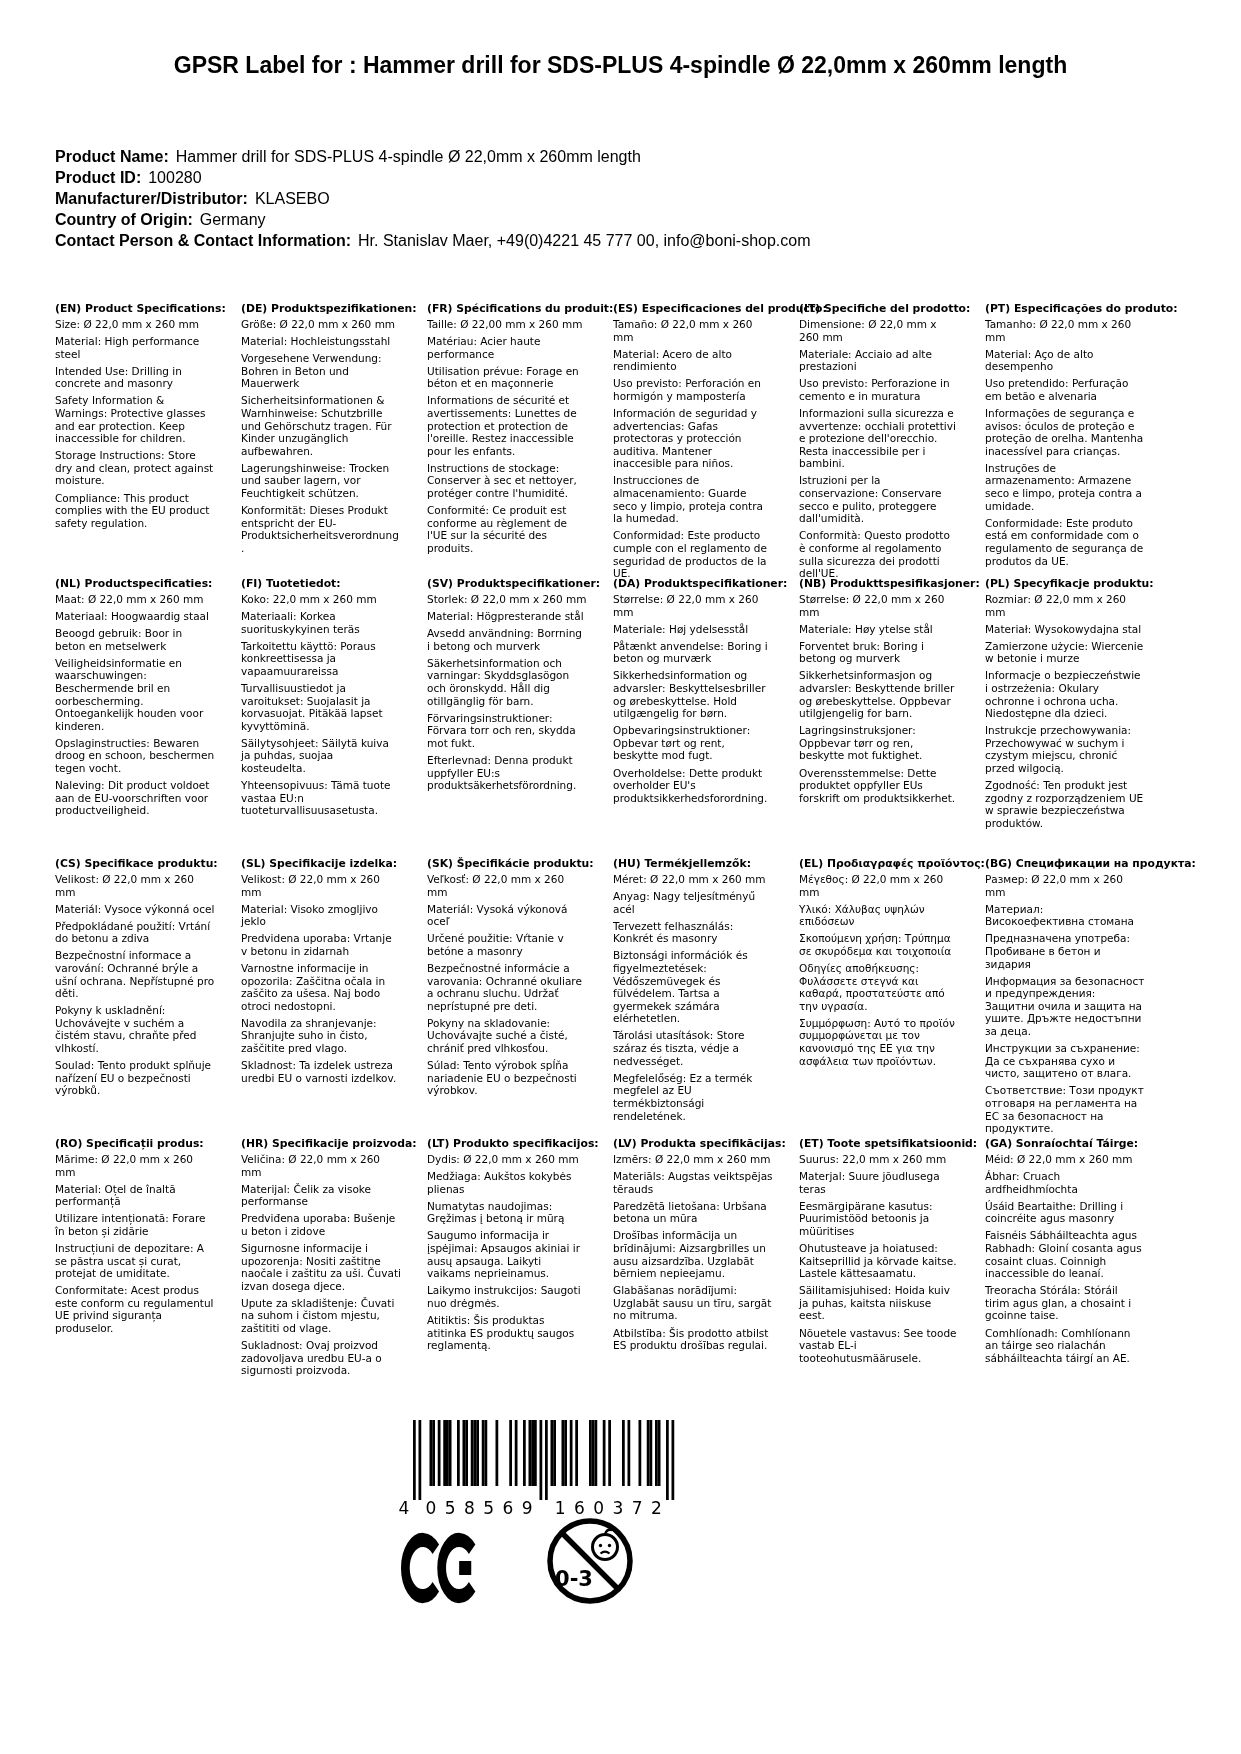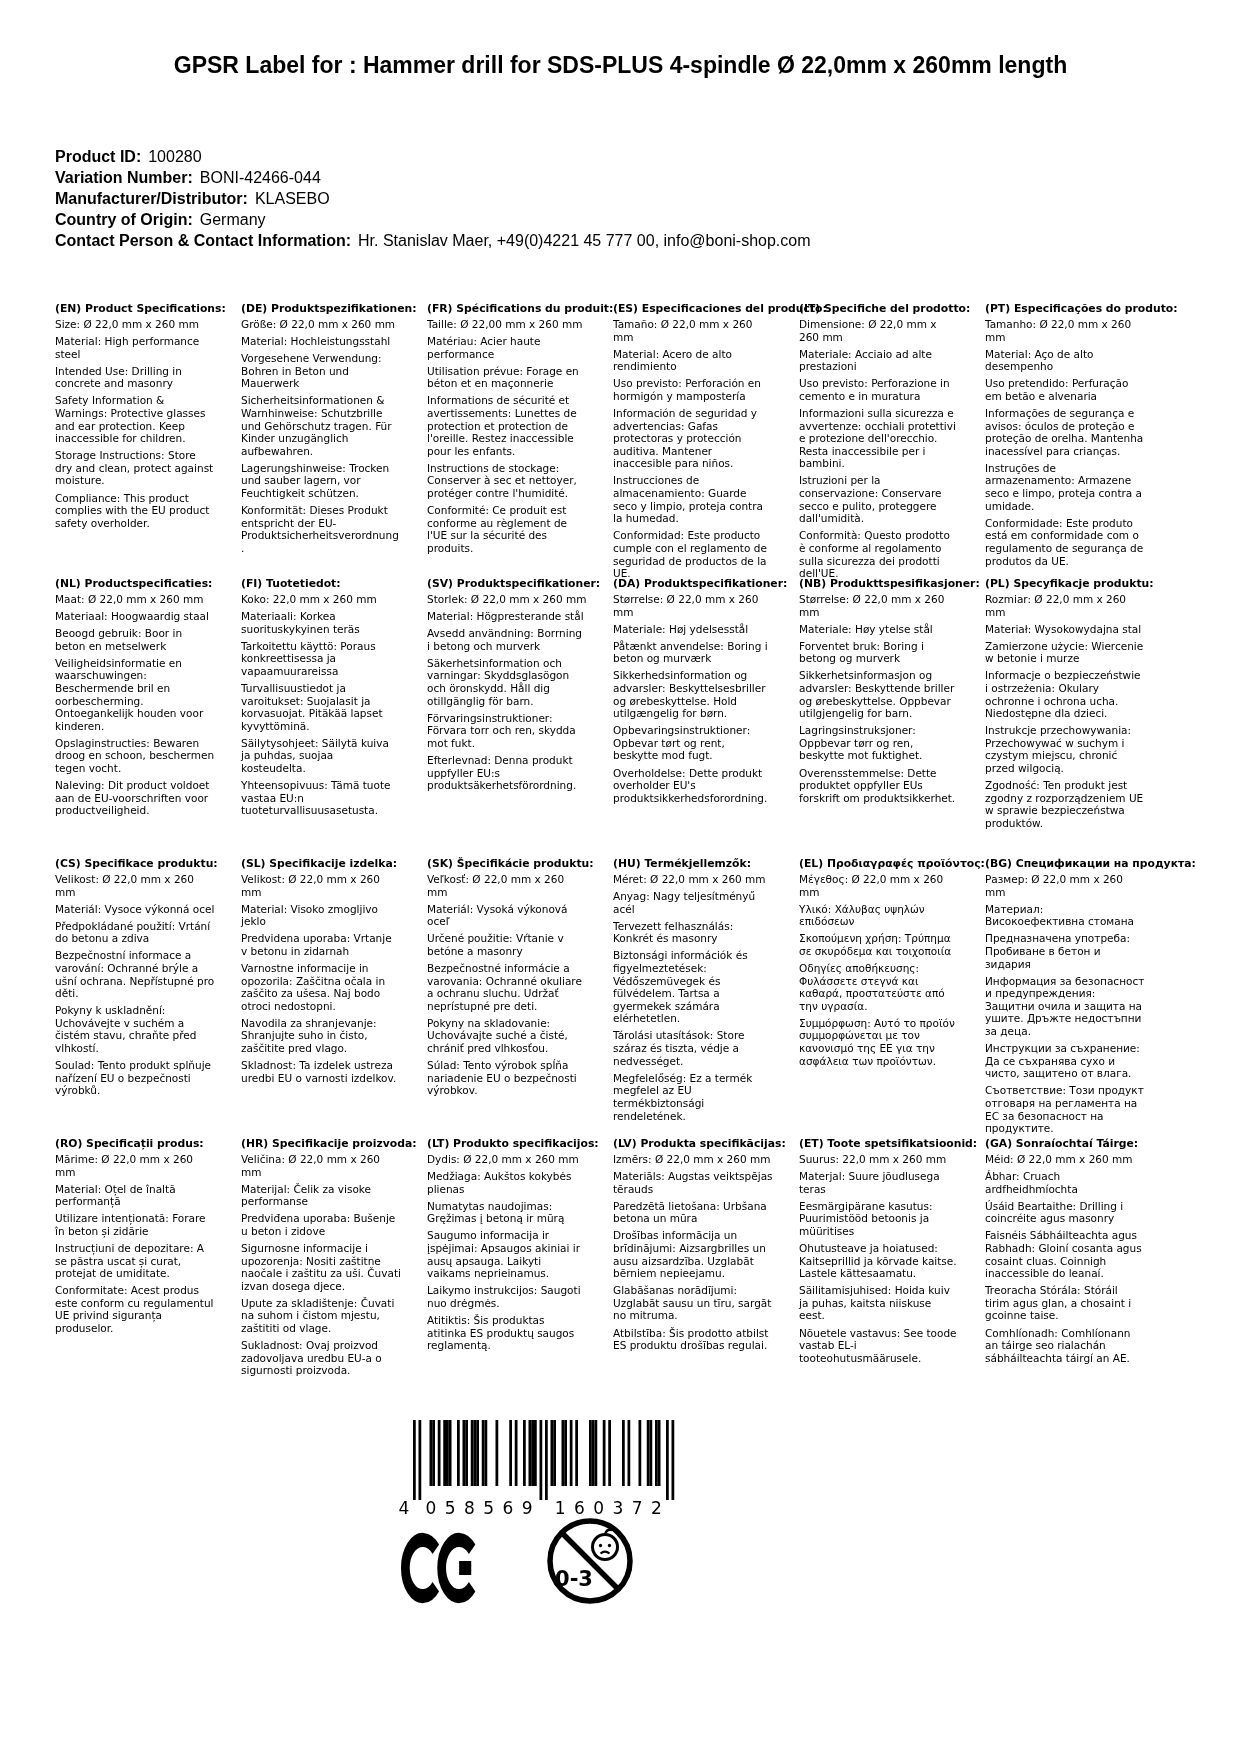--- a/index.html
+++ b/index.html
@@ -32,36 +32,36 @@
   .barcode { position: absolute; left: 393px; top: 1420px; width: 282px; height: 98px; }
   .ce-mark { position: absolute; left: 400px; top: 1528px; }
   .age-mark { position: absolute; left: 545px; top: 1516px; }
 </style>
 </head>
 <body>
 
 <h1 class="title">GPSR Label for : Hammer drill for SDS-PLUS 4-spindle Ø 22,0mm x 260mm length</h1>
 
 <div class="product-info">
+    <div class="info-row"><span class="info-label">Product Name:</span><span class="info-value">Hammer drill for SDS-PLUS 4-spindle Ø 22,0mm x 260mm length</span></div>
     <div class="info-row"><span class="info-label">Product ID:</span><span class="info-value">100280</span></div>
-    <div class="info-row"><span class="info-label">Variation Number:</span><span class="info-value">BONI-42466-044</span></div>
     <div class="info-row"><span class="info-label">Manufacturer/Distributor:</span><span class="info-value">KLASEBO</span></div>
     <div class="info-row"><span class="info-label">Country of Origin:</span><span class="info-value">Germany</span></div>
     <div class="info-row"><span class="info-label">Contact Person &amp; Contact Information:</span><span class="info-value">Hr. Stanislav Maer, +49(0)4221 45 777 00, info@boni-shop.com</span></div>
   </div>
 
 <div class="lang-grid">
     <div class="lang-block">
       <div class="lang-head">(EN) Product Specifications:</div>
       <p class="lang-para">Size: Ø 22,0 mm x 260 mm</p>
       <p class="lang-para">Material: High performance steel</p>
       <p class="lang-para">Intended Use: Drilling in concrete and masonry</p>
       <p class="lang-para">Safety Information &amp; Warnings: Protective glasses and ear protection. Keep inaccessible for children.</p>
       <p class="lang-para">Storage Instructions: Store dry and clean, protect against moisture.</p>
-      <p class="lang-para">Compliance: This product complies with the EU product safety overholder.</p>
+      <p class="lang-para">Compliance: This product complies with the EU product safety regulation.</p>
     </div>
     <div class="lang-block">
       <div class="lang-head">(DE) Produktspezifikationen:</div>
       <p class="lang-para">Größe: Ø 22,0 mm x 260 mm</p>
       <p class="lang-para">Material: Hochleistungsstahl</p>
       <p class="lang-para">Vorgesehene Verwendung: Bohren in Beton und Mauerwerk</p>
       <p class="lang-para">Sicherheitsinformationen &amp; Warnhinweise: Schutzbrille und Gehörschutz tragen. Für Kinder unzugänglich aufbewahren.</p>
       <p class="lang-para">Lagerungshinweise: Trocken und sauber lagern, vor Feuchtigkeit schützen.</p>
       <p class="lang-para">Konformität: Dieses Produkt entspricht der EU-Produktsicherheitsverordnung.</p>
     </div>

